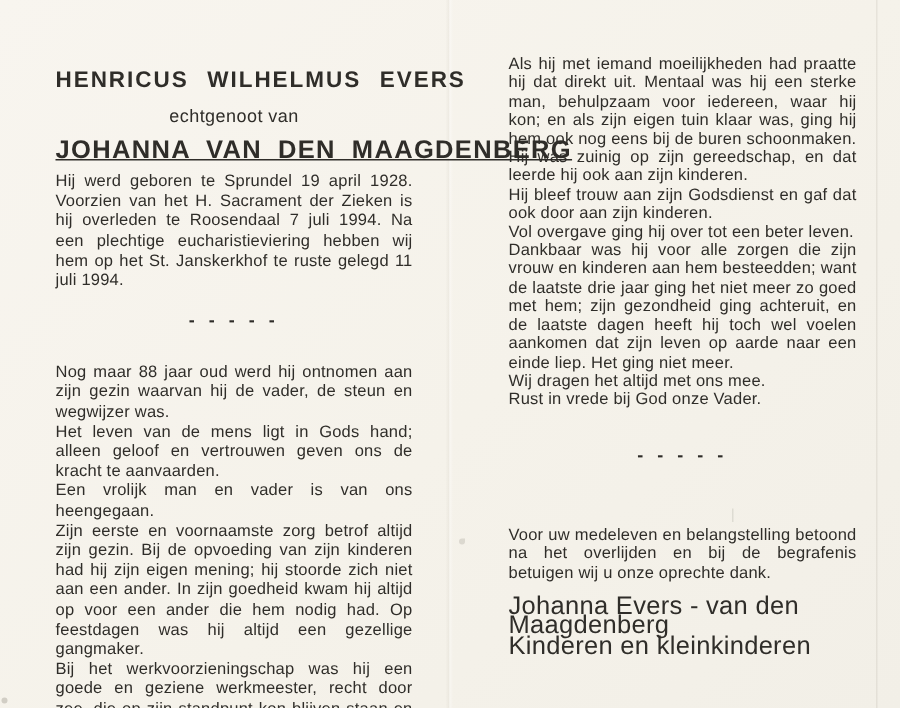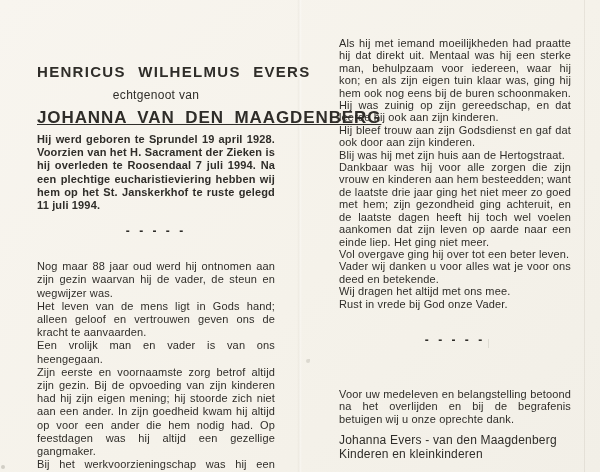--- a/index.html
+++ b/index.html
@@ -19,37 +19,37 @@
   .edge-line {
     position: absolute; left: 584px; top: 0; width: 1px; height: 472px;
     background: rgba(110,100,80,0.10);
   }
   .page { position: absolute; }
   .page.left  { left: 37px; top: 33px; width: 238px; }
   .page.right { left: 339px; top: 37px; width: 232px; }
 
   .intro  { text-align: center; font-size: 12.5px; line-height: 14px; letter-spacing: 0.3px; }
   .name   { text-align: center; font-size: 15px; font-weight: 700; letter-spacing: 1.3px;
-            word-spacing: 7px; line-height: 16px; margin-top: 31px; white-space: nowrap; }
+            word-spacing: 7px; line-height: 16px; margin-top: 13px; white-space: nowrap; }
   .relation { text-align: center; font-size: 12px; line-height: 13px; margin-top: 9px; letter-spacing: 0.3px; }
   .spouse { text-align: center; font-size: 17px; font-weight: 700; letter-spacing: 0.9px;
             word-spacing: 5px; line-height: 14px; margin-top: 9px; white-space: nowrap; text-decoration: underline; }
 
   .body { font-size: 11px; text-align: justify; letter-spacing: 0.15px; }
   .page.left  .body { line-height: 13.2px; }
   .page.right .body { line-height: 12.4px; }
-  .birth-para { margin-top: 8px; font-weight: bold; }
+  .birth-para { margin-top: 8px; }
 
   .dashes { text-align: center; font-size: 12px; font-weight: 700; letter-spacing: 3px; }
   .page.left  .dashes { margin-top: 12px; }
   .page.right .dashes { margin-top: 23px; }
   .page.left .bodyblock { margin-top: 22px; }
 
   .thanks { margin-top: 41px; line-height: 12.8px; }
-  .signature { margin-top: 9px; font-size: 12px; line-height: 13.5px; letter-spacing: 0.2px; }
+  .signature { margin-top: 9px; font-size: 17px; line-height: 13.5px; letter-spacing: 0.2px; }
 
   .speck { position: absolute; background: rgba(90,85,70,0.45); }
   .speck.s1 { left: 306px; top: 359px; width: 4px; height: 4px; border-radius: 50% 0 50% 50%; opacity: .35; }
   .speck.s2 { left: 488px; top: 339px; width: 1px; height: 9px; opacity: .30; }
   .speck.s3 { left: 1px;  top: 465px; width: 4px; height: 4px; border-radius: 50%; opacity: .5; }
 </style>
 </head>
 <body style="background: rgb(245, 242, 234); color: rgb(47, 45, 41);">
 
 <div class="card">
@@ -72,24 +72,22 @@
       <p class="body">Zijn eerste en voornaamste zorg betrof altijd zijn gezin. Bij de opvoeding van zijn kinderen had hij zijn eigen mening; hij stoorde zich niet aan een ander. In zijn goedheid kwam hij altijd op voor een ander die hem nodig had. Op feestdagen was hij altijd een gezellige gangmaker.</p>
       <p class="body">Bij het werkvoorzieningschap was hij een goede en geziene werkmeester, recht door zee, die op zijn standpunt kon blijven staan en hij verlangde van de mensen hetzelfde.</p>
     </div>
   </div>
 
   <div class="page right">
     <div class="bodyblock">
       <p class="body">Als hij met iemand moeilijkheden had praatte hij dat direkt uit. Mentaal was hij een sterke man, behulpzaam voor iedereen, waar hij kon; en als zijn eigen tuin klaar was, ging hij hem ook nog eens bij de buren schoonmaken.</p>
       <p class="body">Hij was zuinig op zijn gereedschap, en dat leerde hij ook aan zijn kinderen.</p>
       <p class="body">Hij bleef trouw aan zijn Godsdienst en gaf dat ook door aan zijn kinderen.</p>
-      <p class="body">Blij was hij met zijn huis aan de Hertogstraat.</p>
+      <p class="body">Vol overgave ging hij over tot een beter leven.</p>
       <p class="body">Dankbaar was hij voor alle zorgen die zijn vrouw en kinderen aan hem besteedden; want de laatste drie jaar ging het niet meer zo goed met hem; zijn gezondheid ging achteruit, en de laatste dagen heeft hij toch wel voelen aankomen dat zijn leven op aarde naar een einde liep. Het ging niet meer.</p>
-      <p class="body">Vol overgave ging hij over tot een beter leven.</p>
-      <p class="body">Vader wij danken u voor alles wat je voor ons deed en betekende.</p>
       <p class="body">Wij dragen het altijd met ons mee.</p>
       <p class="body">Rust in vrede bij God onze Vader.</p>
     </div>
     <p class="dashes">- - - - -</p>
     <p class="body thanks">Voor uw medeleven en belangstelling betoond na het overlijden en bij de begrafenis betuigen wij u onze oprechte dank.</p>
     <div class="signature">
       <p>Johanna Evers - van den Maagdenberg</p>
       <p>Kinderen en kleinkinderen</p>
     </div>
   </div>

